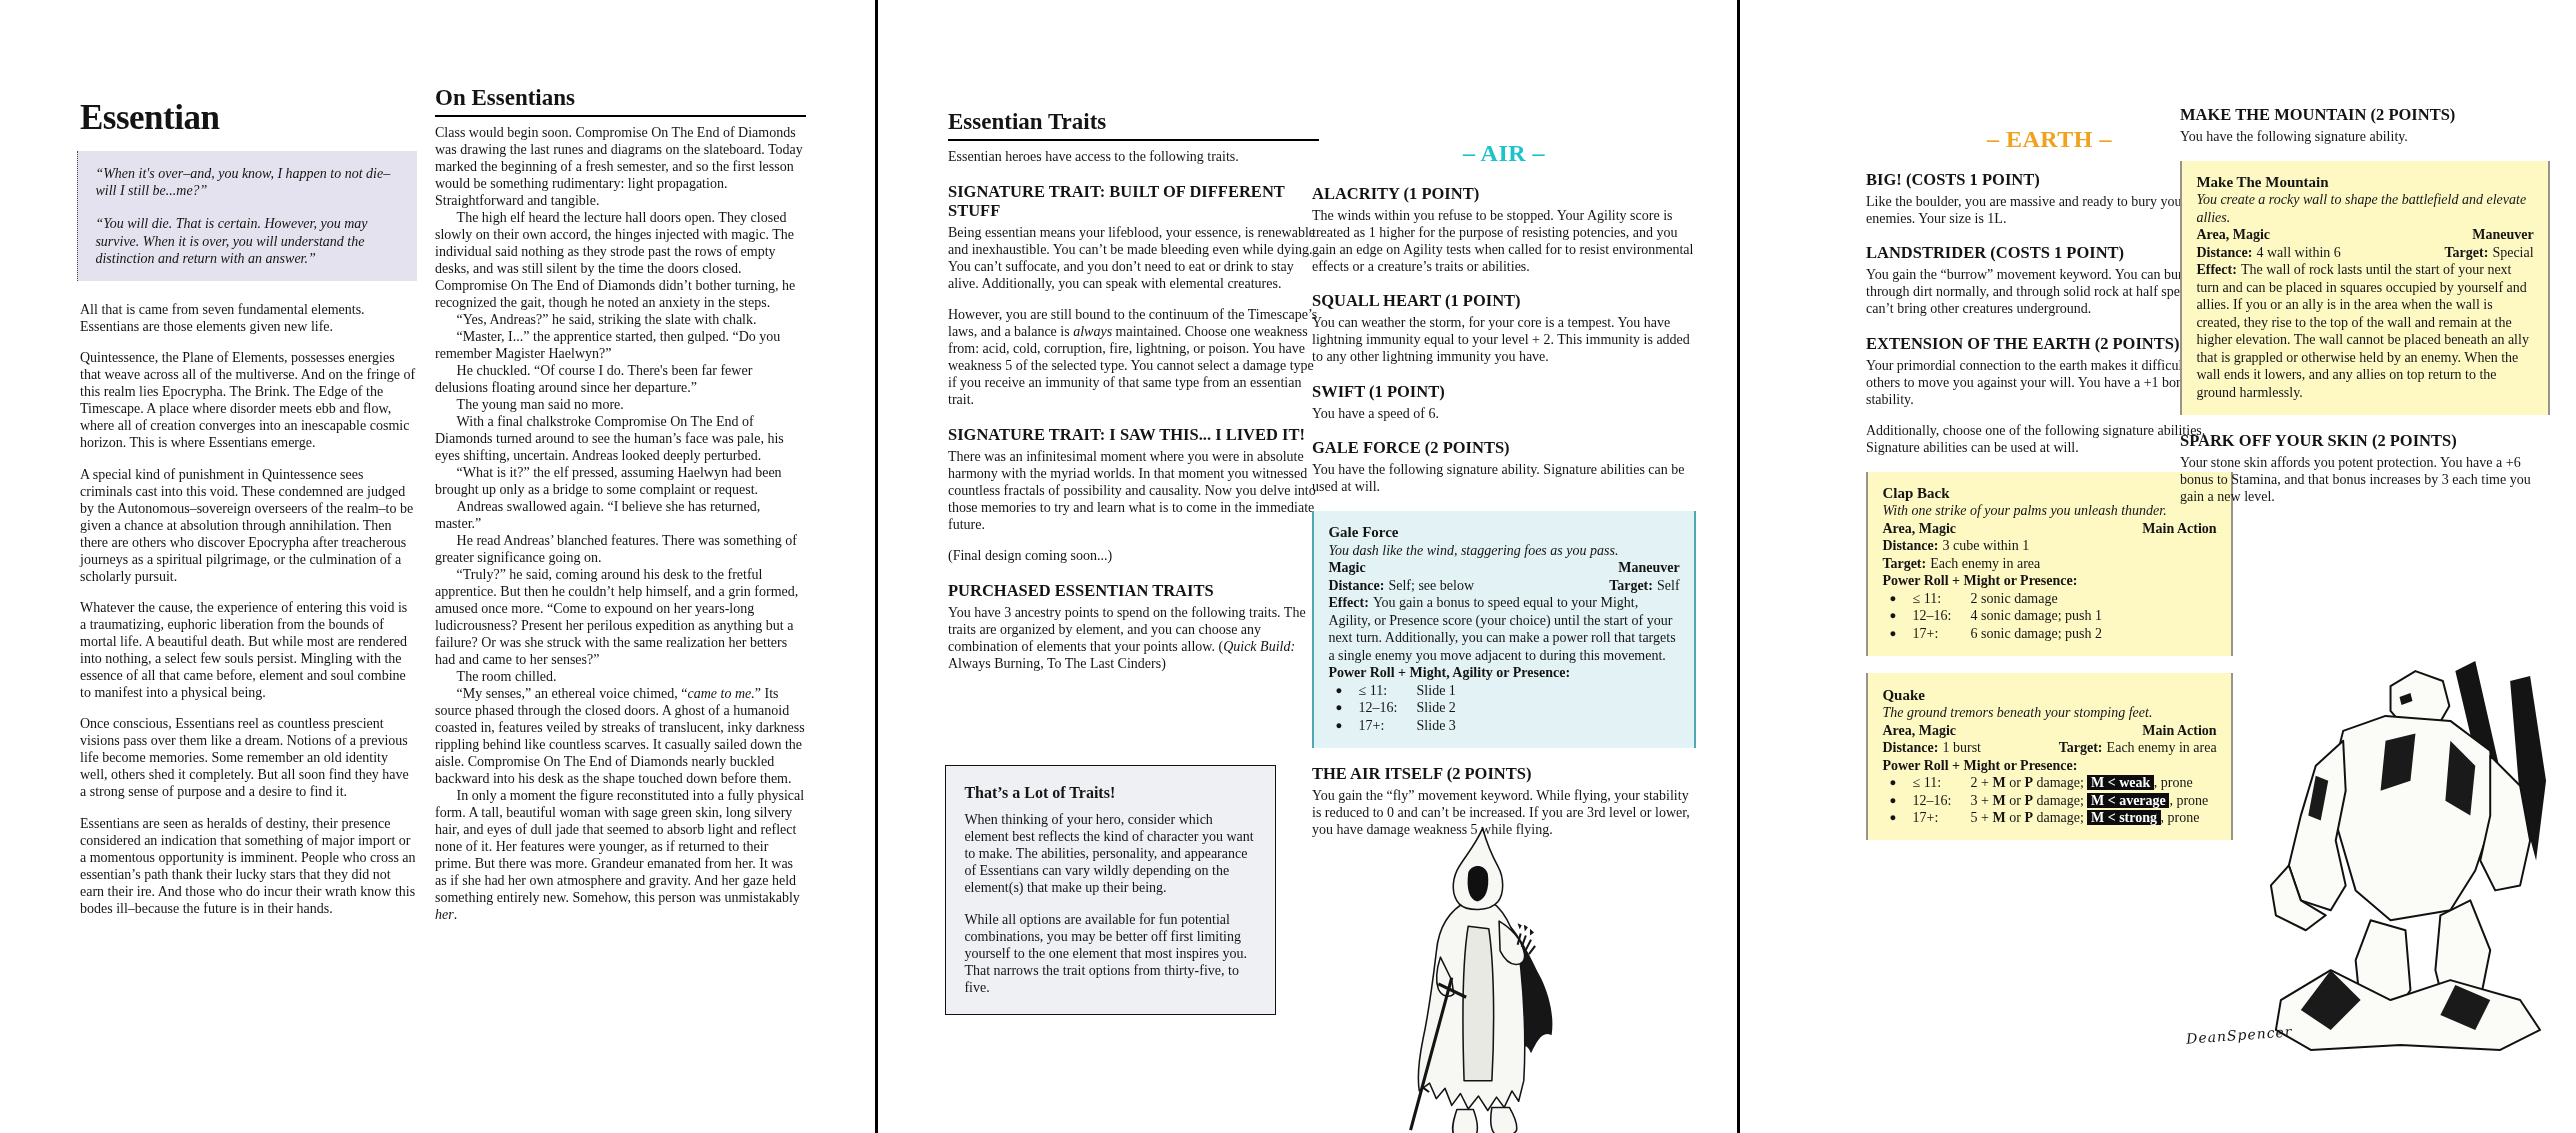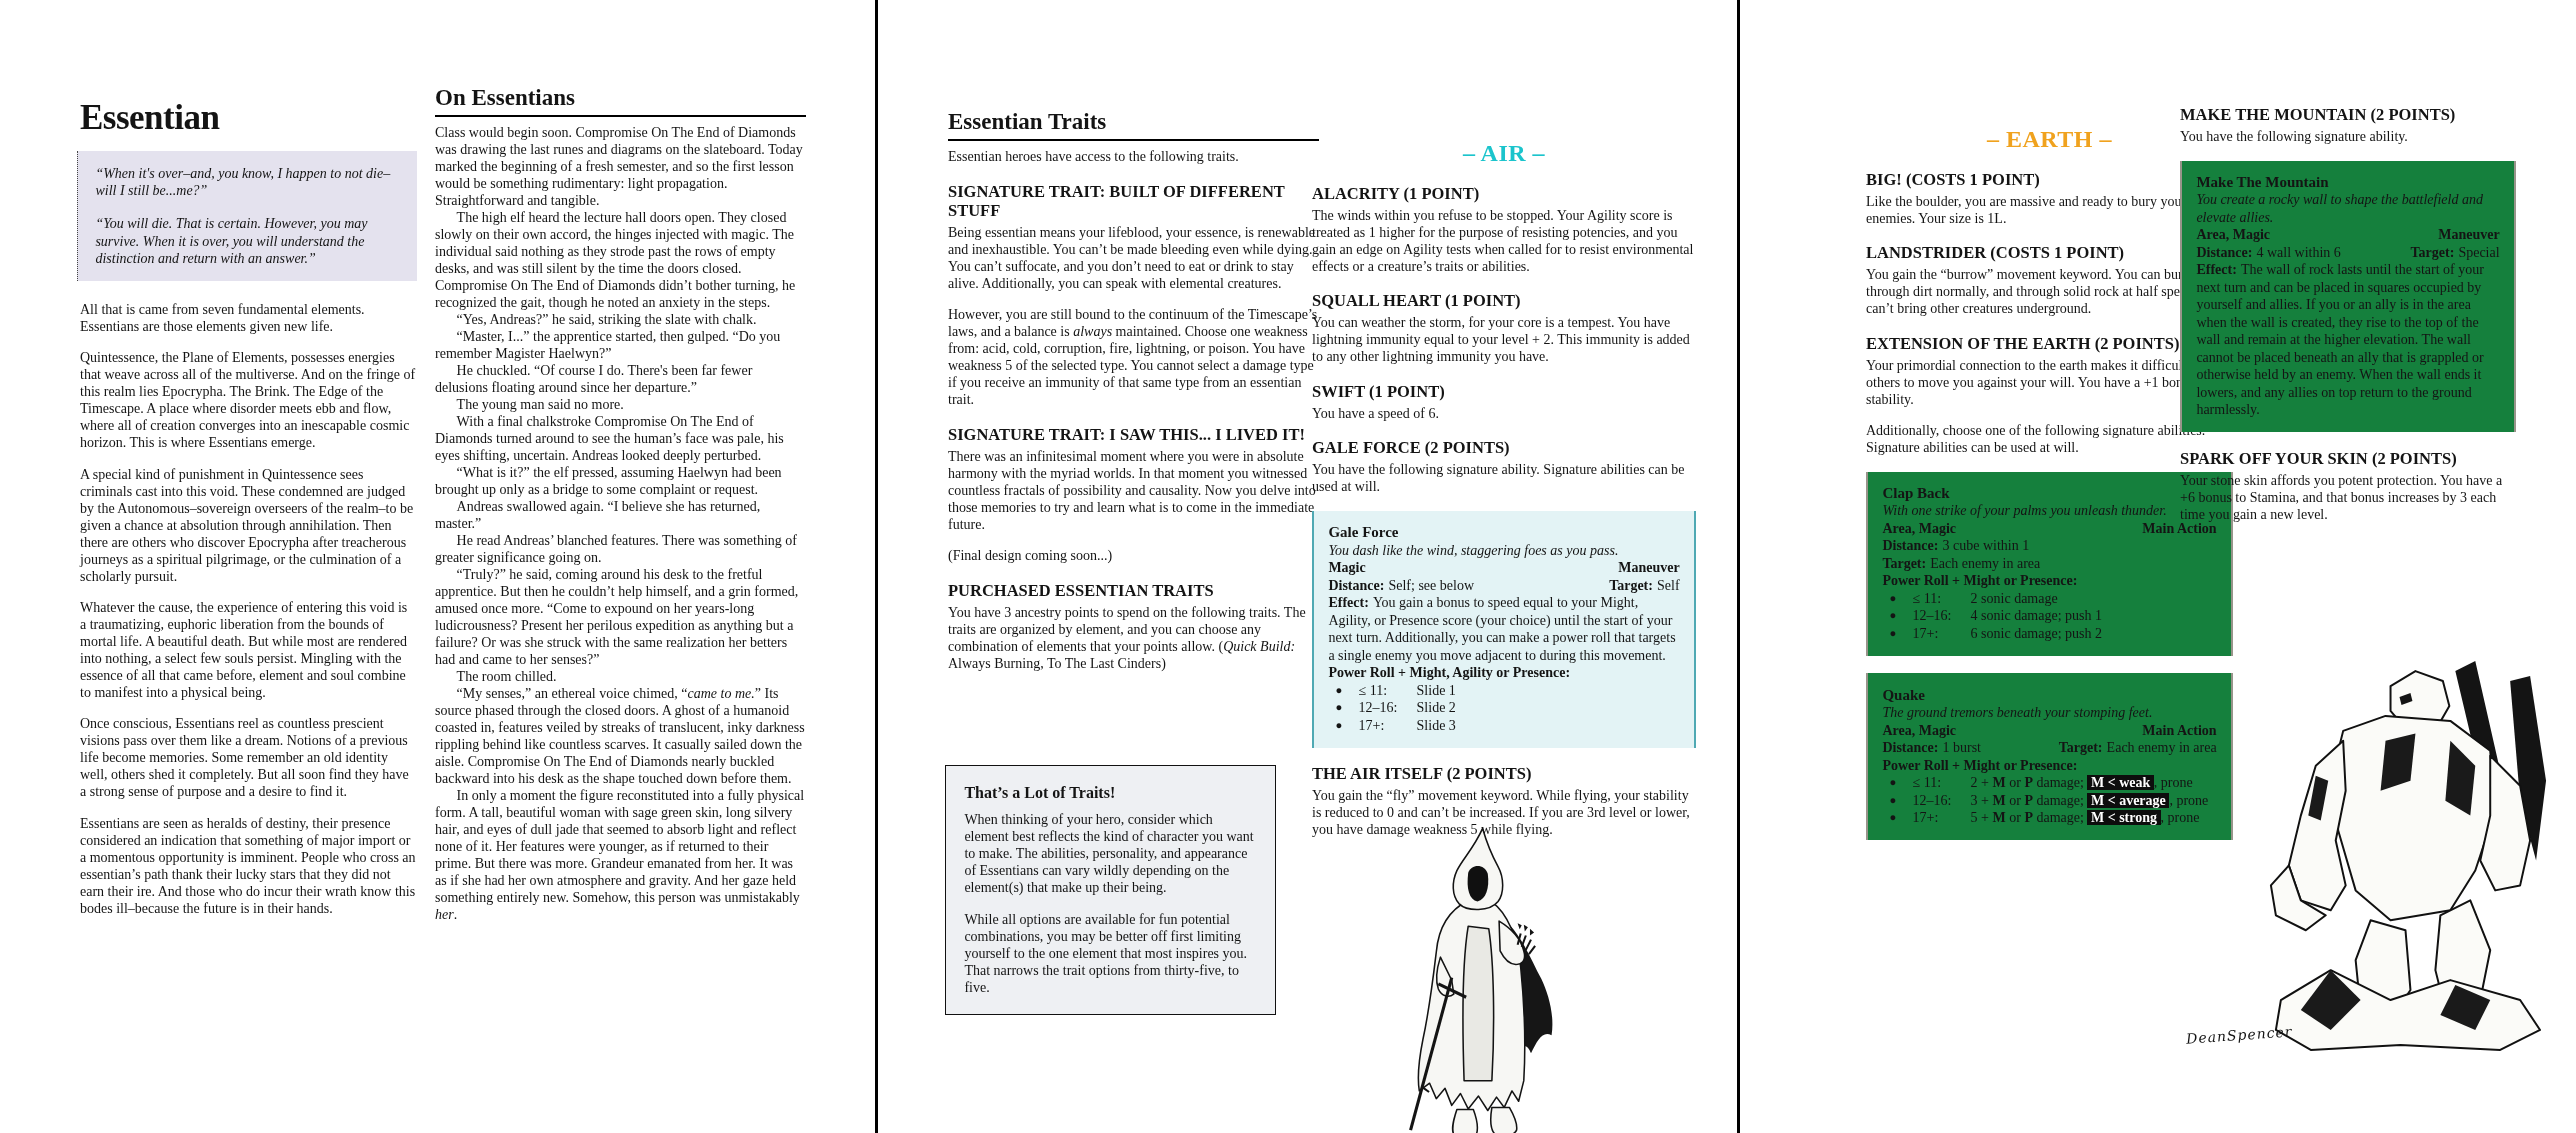--- a/index.html
+++ b/index.html
@@ -7,21 +7,21 @@
         font-family:"Liberation Serif","DejaVu Serif",serif;color:#141414;}
   .divider{position:absolute;top:0;bottom:0;width:2.6px;background:#000;}
   #divider-1{left:875px;} #divider-2{left:1737px;}
 
   .col{position:absolute;}
   #col1{left:80px;top:98px;width:337px;}
   #col2{left:435px;top:85px;width:371px;}
   #col3{left:948px;top:109px;width:371px;}
   #col4{left:1312px;top:140px;width:384px;}
   #col5{left:1866px;top:126px;width:367px;}
-  #col6{left:2180px;top:106px;width:336px;}
+  #col6{left:2180px;top:106px;width:370px;}
 
   .page-title{font-size:35px;font-weight:bold;margin:0 0 13.4px 0;letter-spacing:-0.5px;}
   .col-title{font-size:23px;font-weight:bold;margin:0 0 7.2px 0;padding-bottom:4.1px;border-bottom:2.6px solid #000;}
   .sec-h{font-size:16.5px;font-weight:bold;margin:17.5px 0 3.1px 0;line-height:1.15;}
   .element-h{font-size:24px;font-weight:bold;text-align:center;margin:0 0 14.4px 0;letter-spacing:0.5px;}
 
   .body-p{font-size:14px;line-height:17px;margin:0 0 14.4px 0;}
   .tight{margin-bottom:3.1px;}
 
   .quote-box{background:#e4e2ee;border-left:1.5px dotted #444;padding:13.4px 17.5px;margin:0 0 19.6px -3.1px;}
@@ -32,21 +32,21 @@
   .story-p.ind{text-indent:21.6px;}
 
   .traits-box{position:absolute;left:-2.6px;top:656px;width:293px;background:#eef0f3;
               border:1.5px solid #111;padding:17.5px 18px;}
   .traits-box h4{font-size:16px;font-weight:bold;margin:0 0 9.3px 0;}
   .traits-box p{font-size:14px;line-height:17px;margin:0 0 15.5px 0;}
   .traits-box p:last-child{margin-bottom:0;}
 
   .stat-block{margin:15.5px 0 17.5px 0;padding:13.4px 14.4px;font-size:14px;line-height:17.5px;}
   .air-block{background:#e3f3f5;border-left:2.1px solid #4fa9b3;border-right:2.1px solid #4fa9b3;}
-  .earth-block{background:#15803d;border-left:2.1px solid #98948a;border-right:2.1px solid #98948a;}
+  .earth-block{background:#fef9c3;border-left:2.1px solid #98948a;border-right:2.1px solid #98948a;}
   .sb-name{font-weight:bold;font-size:15px;}
   .sb-flavor{font-style:italic;}
   .sb-cols{display:flex;justify-content:space-between;}
   .b{font-weight:bold;}
   .lbl{font-weight:bold;margin-right:4.1px;}
   .tiers{list-style:none;margin:0;padding:0 0 0 7.2px;}
   .tiers li{display:flex;}
   .tiers .dot{width:23px;font-size:11.3px;}
   .tiers .range{width:58px;flex:none;}
   .tiers .res{flex:1;}

